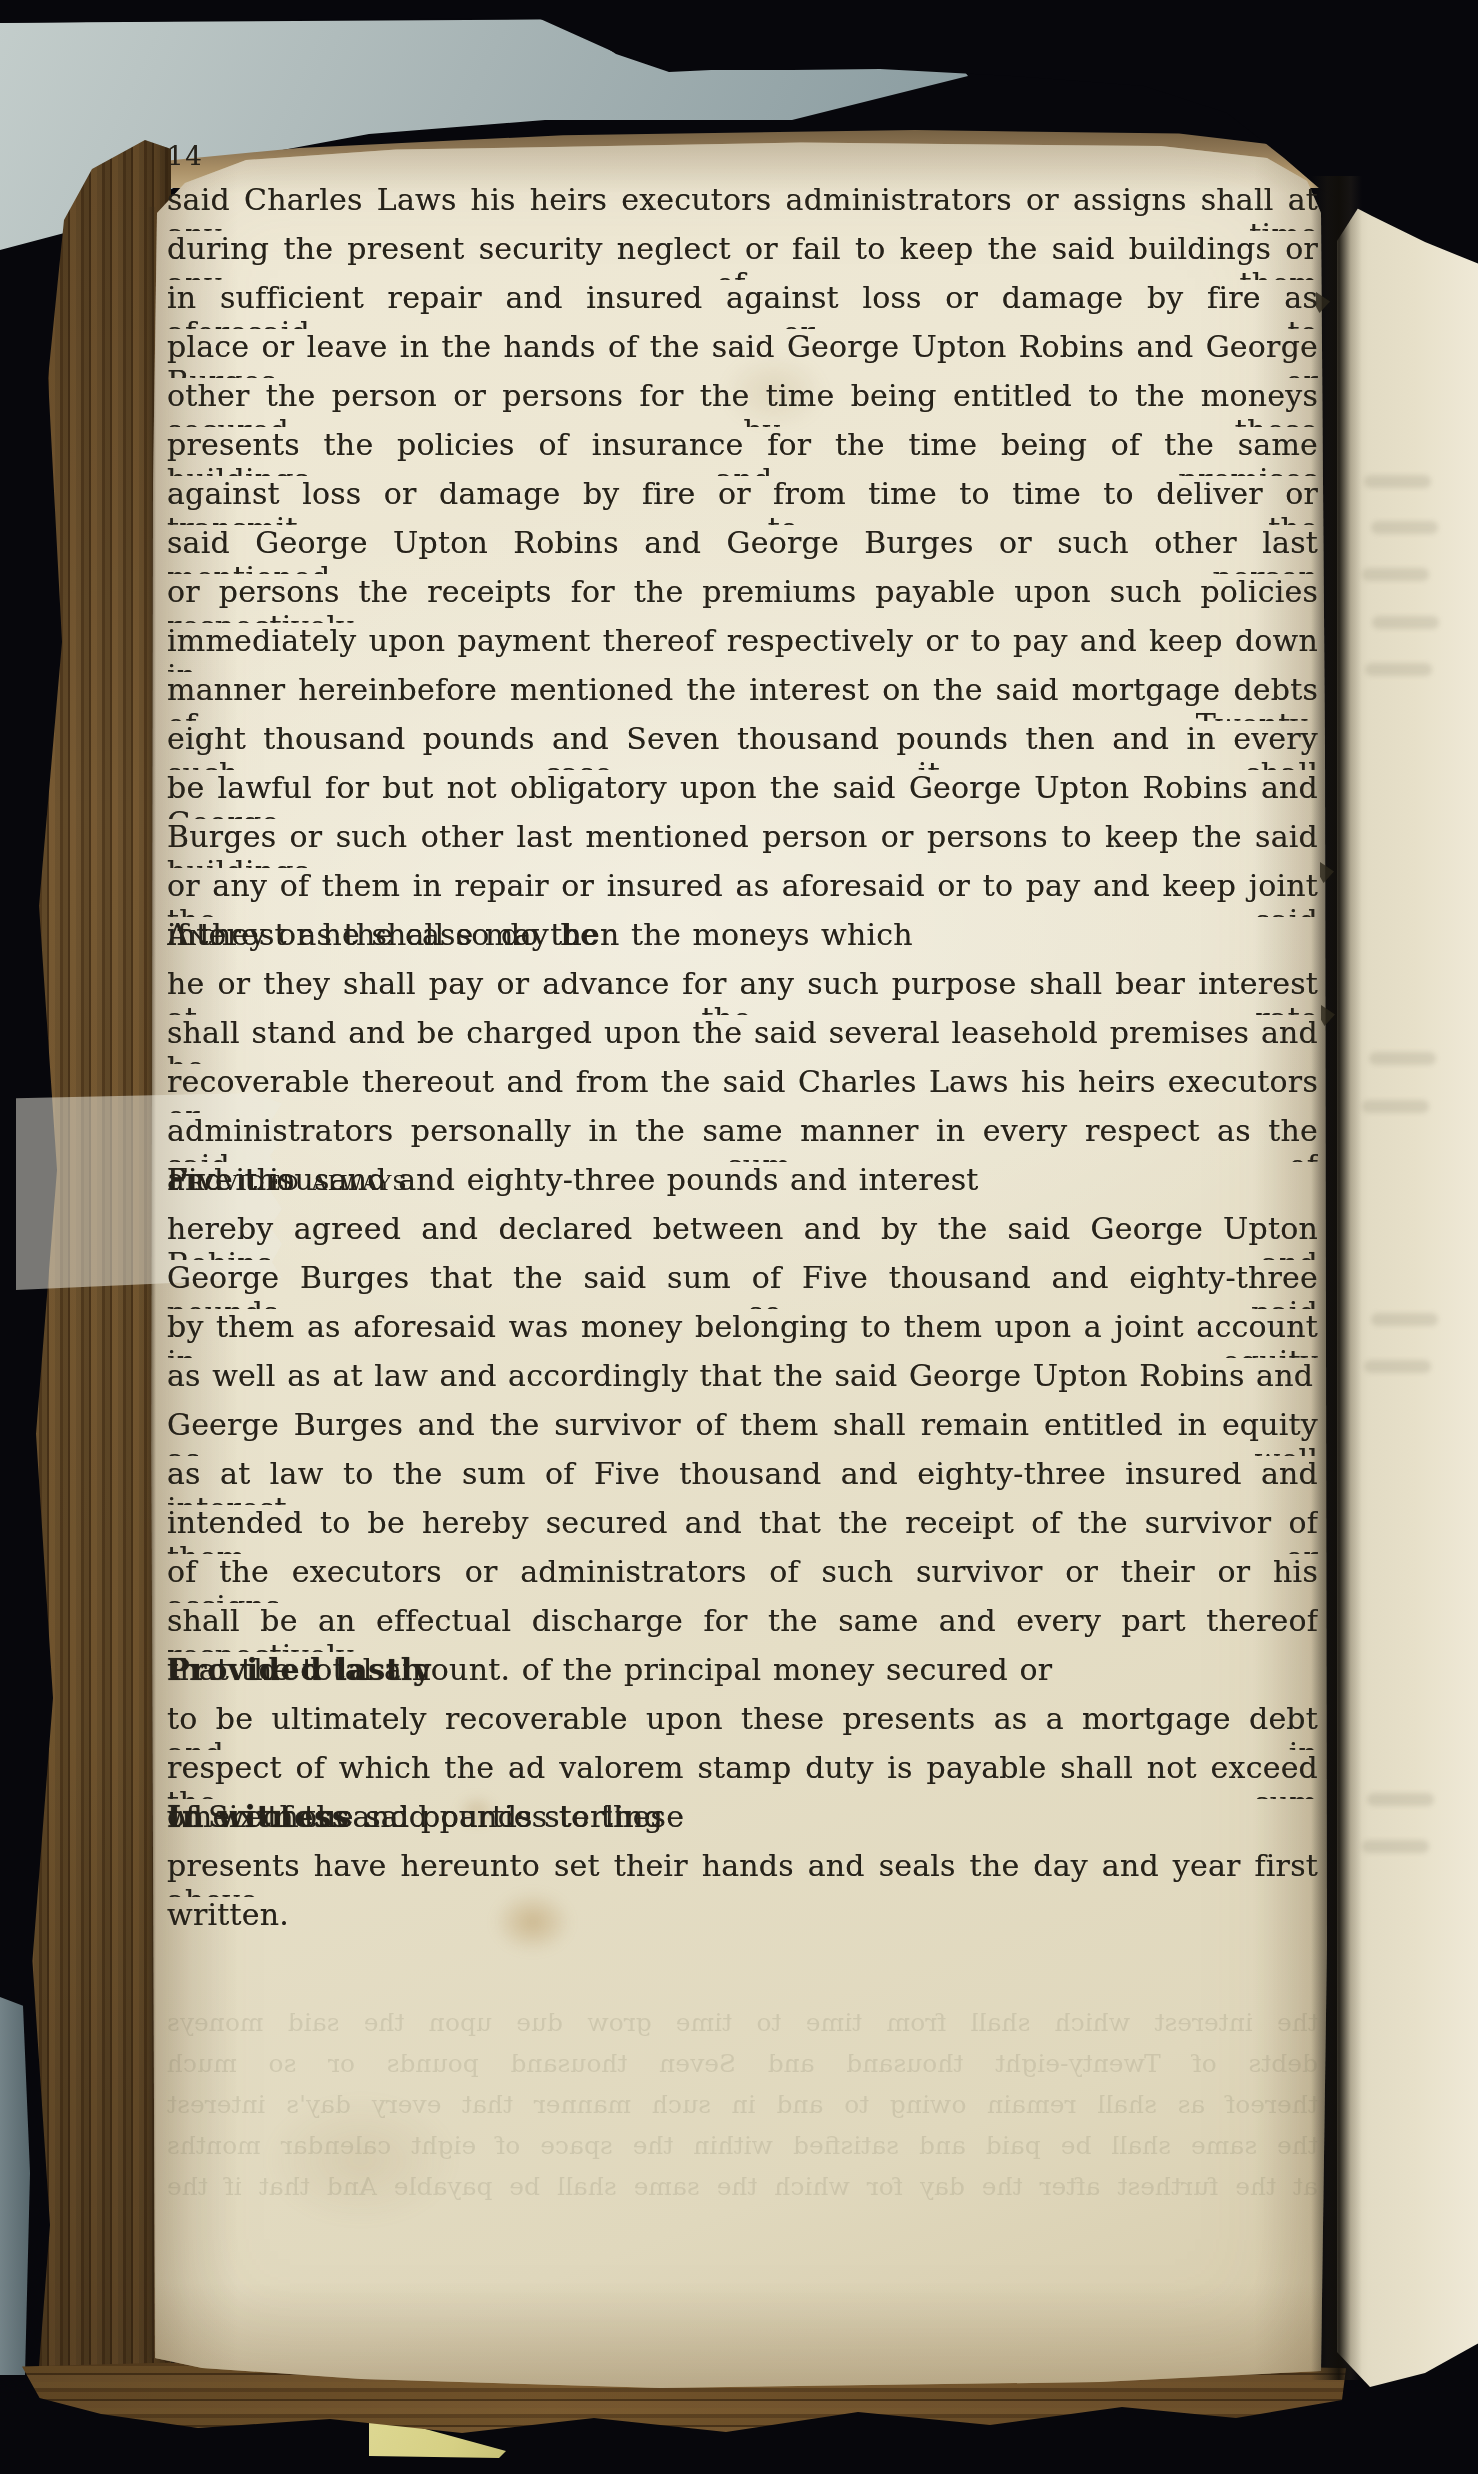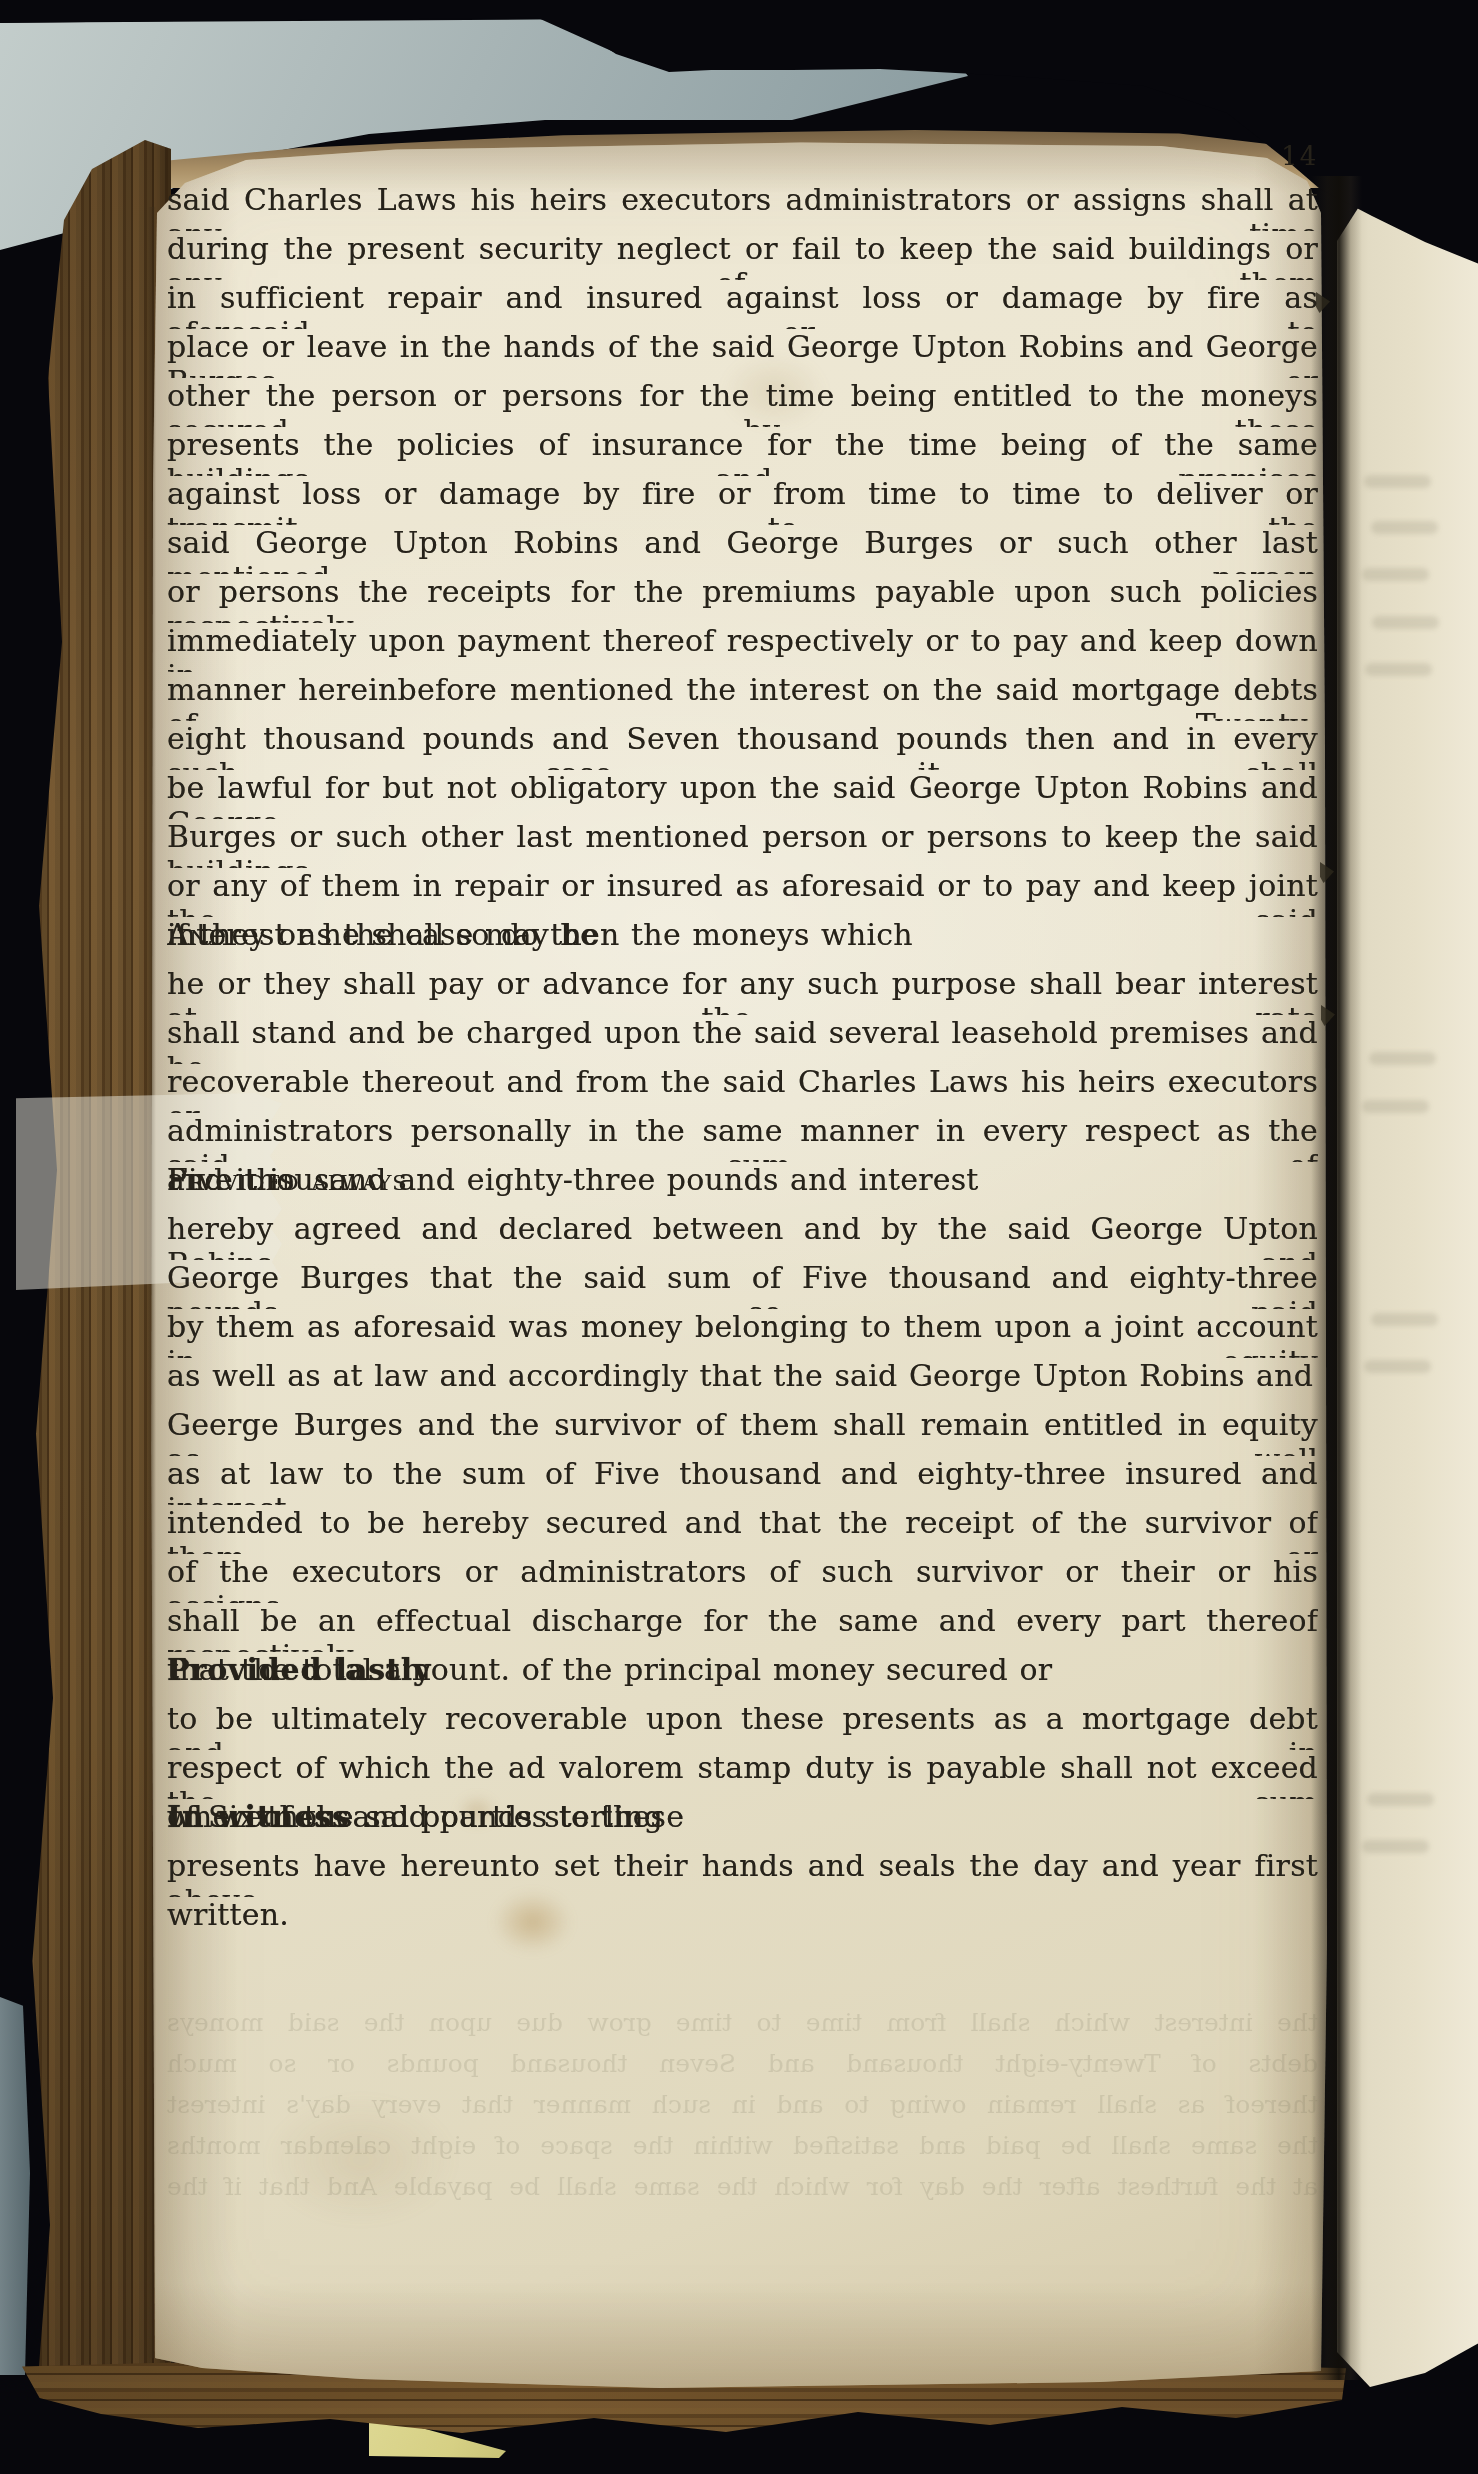--- a/index.html
+++ b/index.html
@@ -84,21 +84,21 @@
   .stain.s2{left:457px;top:1795px;width:40px;height:32px;background:radial-gradient(closest-side,rgba(150,110,50,.25),rgba(150,110,50,0));}
   .stain.s3{left:721px;top:352px;width:106px;height:79px;background:radial-gradient(closest-side,rgba(150,120,60,.14),rgba(150,120,60,0));}
   .stain.s4{left:264px;top:2094px;width:194px;height:132px;background:radial-gradient(closest-side,rgba(140,110,60,.12),rgba(140,110,60,0));}
 
   
   .tape{left:16px;top:1093px;width:266px;height:197px;background:rgba(236,233,222,.5);
     clip-path:polygon(0 5.3px,239px 0,266px 10.6px,255px 28px,266px 46px,254px 63px,266px 81px,255px 99px,266px 116px,254px 134px,266px 151px,256px 169px,266px 185px,0 197px);
     box-shadow:0 1.8px 5.3px rgba(80,60,30,.18);}
 
   
-  .pageno{left:167px;top:141px;width:1151px;text-align:right;font-size:26px;color:var(--ink);
+  .pageno{left:167px;top:141px;width:1151px;text-align:left;font-size:26px;color:var(--ink);
     letter-spacing:1.8px;text-shadow:0 0 0.5px rgba(38,33,24,.55);}
   .lines{left:167px;top:182px;width:1151px;color:var(--ink);font-size:30px;
     text-shadow:0 0 0.5px rgba(38,33,24,.5);}
   .lines .line{position:relative;display:block;height:49px;overflow:hidden;
     text-align:justify;text-align-last:justify;word-spacing:.06em;letter-spacing:0.2px;}
   .lines .line.noj{text-align-last:left;text-decoration:underline;}
   .lines .sc{font-variant:small-caps;letter-spacing:0.9px;}
   .lines .bl{font-weight:800;letter-spacing:0.9px;text-shadow:0 0 0.9px rgba(38,33,24,.8);}
 
   

